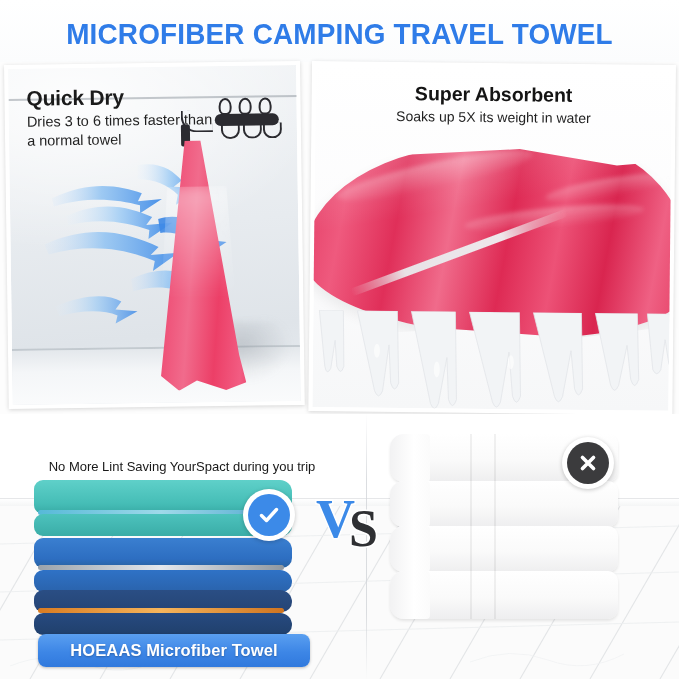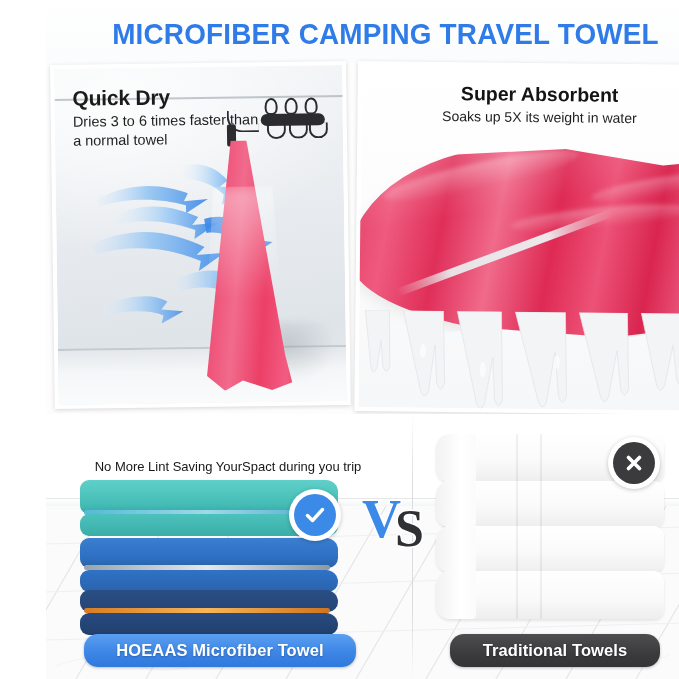--- a/index.html
+++ b/index.html
@@ -12,21 +12,20 @@
     height: 679px;
     overflow: hidden;
     font-family: "Liberation Sans", sans-serif;
     position: relative;
   }
 
   #root {
     position: absolute;
     inset: 0;
     background: #fdfdfd;
-    margin-left: 46px;
   }
 
   
   .header {
     position: absolute;
     left: 0; top: 0;
     width: 679px;
     height: 62px;
     background: linear-gradient(180deg,#ffffff 0%,#fbfcfd 100%);
   }
@@ -368,21 +367,21 @@
   .vs .v { color: #3c8ae8; }
   .vs .s { color: #2f3033; position: relative; left: -4px; top: 9px; font-size: 52px; display:inline-block;}
   .vs span {
     -webkit-text-stroke: 3px #ffffff;
     paint-order: stroke fill;
   }
 
   .pill {
     position: absolute;
     height: 33px;
-    border-radius: 14px;
+    border-radius: 8px;
     display: flex;
     align-items: center;
     justify-content: center;
     font-size: 16.5px;
     font-weight: 700;
     color: #ffffff;
     box-shadow: 0 1px 3px rgba(0,0,0,0.25);
     font-family: "Liberation Sans Narrow","Liberation Sans", sans-serif;
     letter-spacing: 0.1px;
   }
@@ -581,15 +580,14 @@
         <path d="M6,6 L18,18 M18,6 L6,18" fill="none" stroke="#ffffff" stroke-width="4" stroke-linecap="round"></path>
       </svg>
     </div>
   </div>
 
   <div class="vs">
     <span class="v">V</span><span class="s">S</span>
   </div>
 
   <div class="pill pill-blue">HOEAAS Microfiber Towel</div>
-  <div class="pill pill-dark">Traditional Towels</div>
 
 </div>
 
 </body></html>

